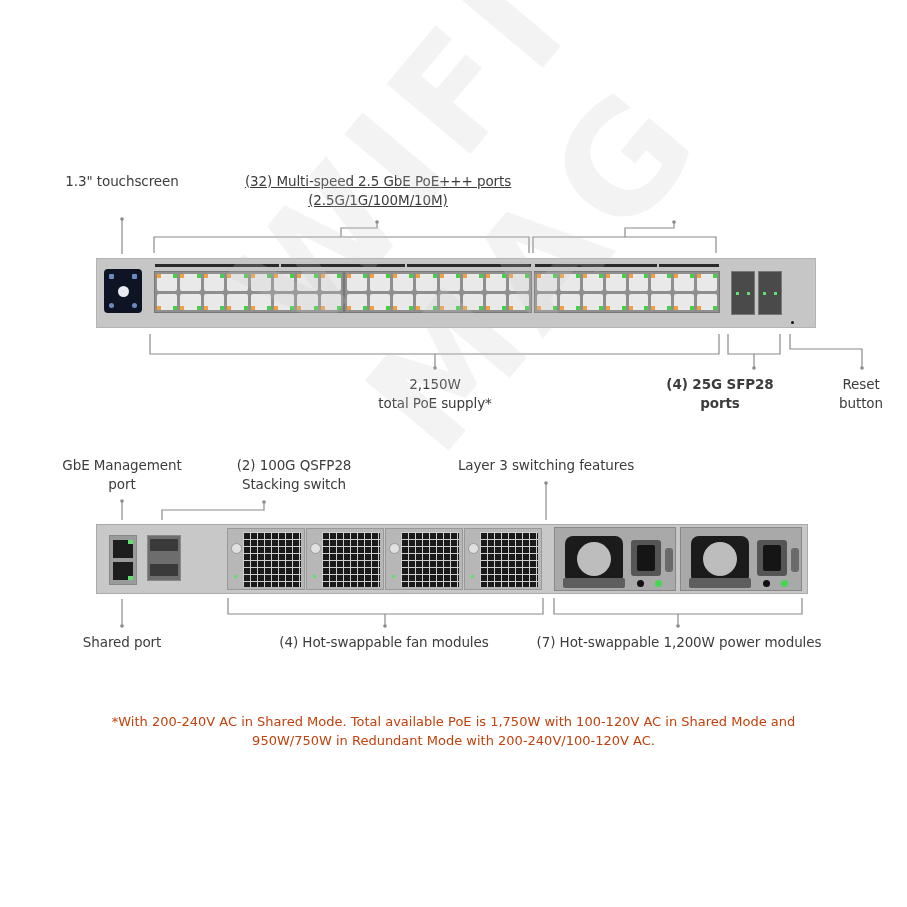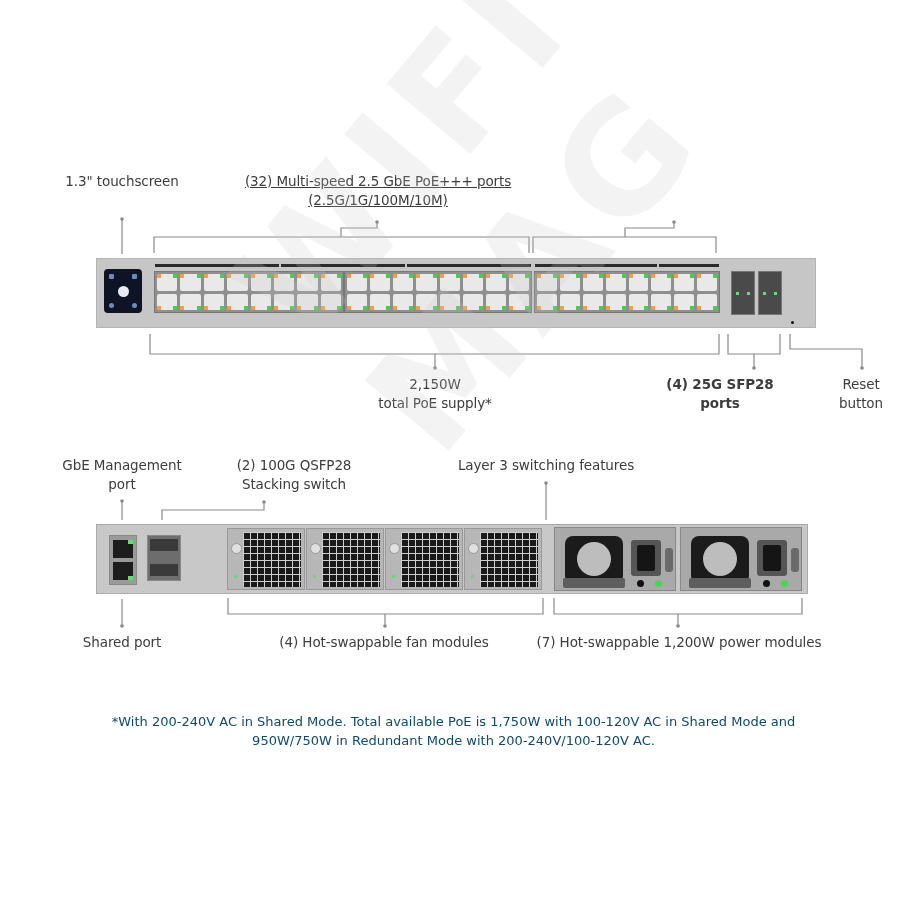--- a/index.html
+++ b/index.html
@@ -1,19 +1,19 @@
 <!DOCTYPE html>
 <html><head>
 <meta charset="utf-8">
 <style>
   html, body { margin:0; padding:0; background:#ffffff; }
   body { width:907px; height:907px; position:relative; overflow:hidden;
          font-family:"DejaVu Sans", "Liberation Sans", sans-serif; color:#3a3a3a; }
   .lbl { position:absolute; font-size:13.5px; line-height:19px; text-align:center; white-space:nowrap; color:#3c3c3c; letter-spacing:-0.1px; }
-  .foot { position:absolute; left:0; width:907px; text-align:center; font-size:13px; line-height:19px; color:#0c4a6e; }
+  .foot { position:absolute; left:0; width:907px; text-align:center; font-size:13px; line-height:19px; color:#c2410c; }
   svg.lines { position:absolute; left:0; top:0; }
   .chassis { position:absolute; }
   
   .front { left:96px; top:258px; width:720px; height:70px; background:#c6c6c6; border:1px solid #b4b4b4; box-sizing:border-box; }
   .touch { position:absolute; left:7px; top:10px; width:38px; height:44px; background:#0e1424; border-radius:4px; }
   .touch .knob { position:absolute; left:14px; top:17px; width:11px; height:11px; border-radius:50%; background:#e8ecf2; }
   .touch .dot { position:absolute; width:5px; height:5px; border-radius:1px; background:#6a8ac0; }
   .portblock { position:absolute; top:12px; height:42px; background:#8f8f8f; border:1px solid #777; box-sizing:border-box; display:grid; grid-template-columns:repeat(8,1fr); grid-template-rows:1fr 1fr; gap:3px; padding:2px; }
   .rj { background:#e9e9e9; border-radius:2px; position:relative; }
   .rj:before { content:""; position:absolute; left:0; top:0; width:4px; height:4px; background:#f0a040; }

